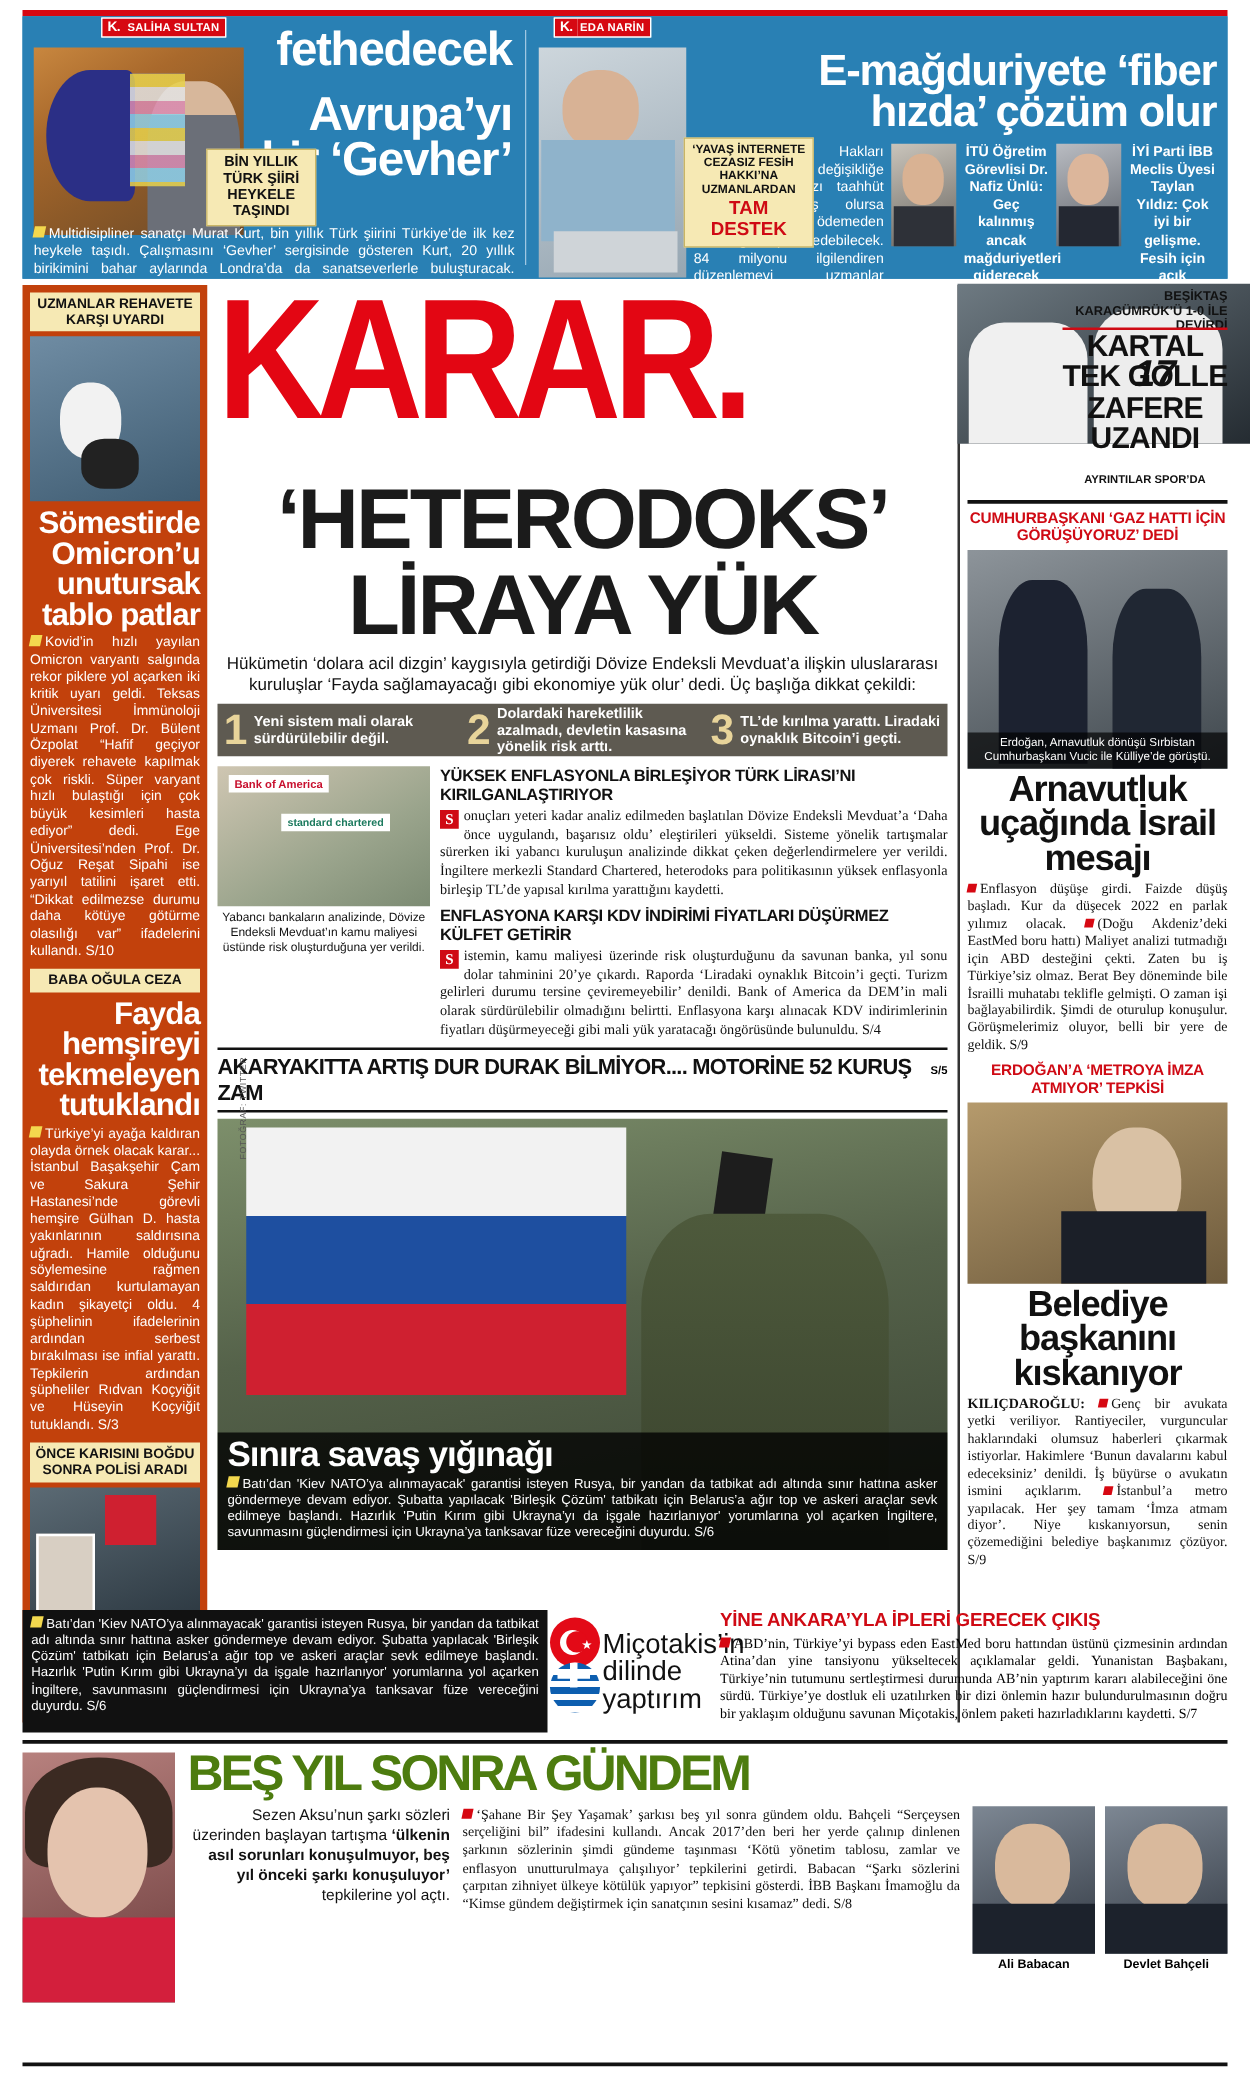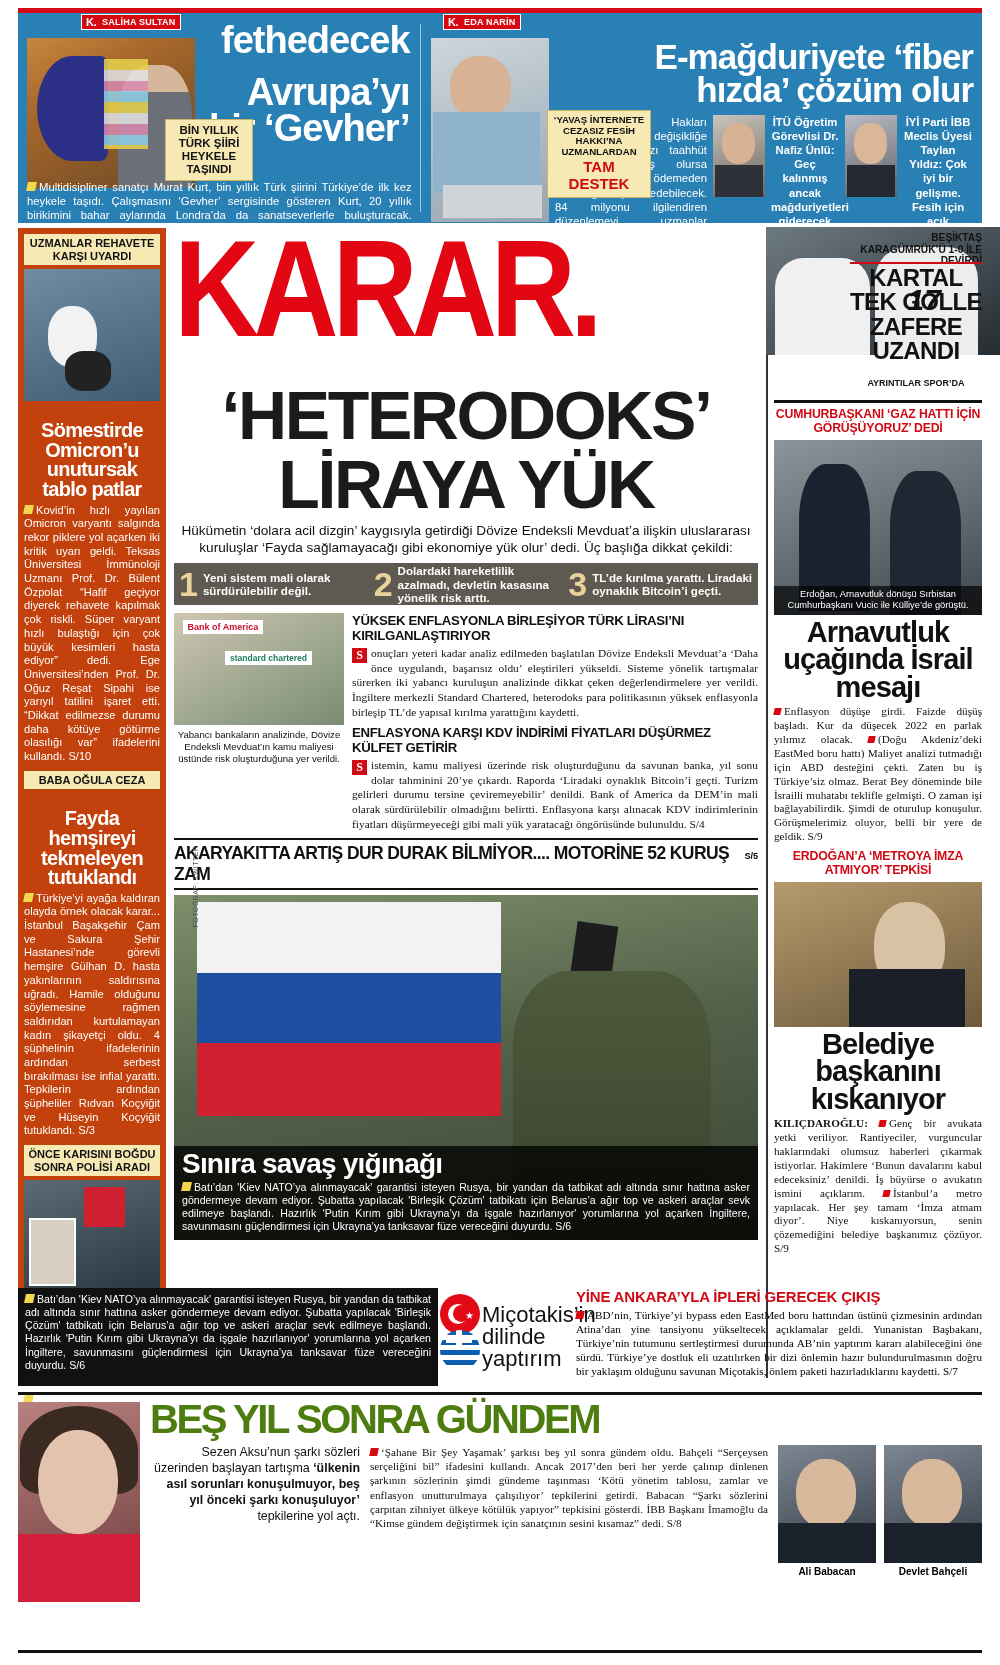--- a/index.html
+++ b/index.html
@@ -71,21 +71,21 @@
   .col-left { width:148px; background:#c2410c; padding:6px; color:#fff; position:relative; }
   .col-center { width:600px; background:#fff; padding:0 8px; position:relative; }
   .col-right { width:216px; background:#fff; padding-left:8px; position:relative; }
 
   .vrule { position:absolute; top:0; bottom:0; width:2px; background:#333; }
 
   .lc-kicker {
     background:#f6e9b4; color:#111; font-weight:bold; font-size:11px;
     text-align:center; padding:3px 2px; line-height:1.15; margin-bottom:4px;
   }
-  .lc-head { color:#fff; font-weight:bold; font-size:20px; line-height:0.98; text-align:center; letter-spacing:-0.7px; margin:20px 0 4px; }
+  .lc-head { color:#fff; font-weight:bold; font-size:25px; line-height:0.98; text-align:right; letter-spacing:-0.7px; margin:5px 0 4px; }
   .lc-body { color:#fff; font-size:11.1px; line-height:1.235; text-align:justify; }
 
   .photo-kids { height:132px; background:linear-gradient(160deg,#6f8ca3,#3f5c72); position:relative; overflow:hidden; }
   .photo-kids:before{ content:""; position:absolute; left:18%; top:28%; width:36%; height:46%; background:#f2f2f2; border-radius:45%; }
   .photo-kids:after{ content:""; position:absolute; left:30%; top:62%; width:34%; height:30%; background:#222; border-radius:40%; }
 
   .photo-arrest { height:110px; background:linear-gradient(160deg,#5b6a74,#2b3740); position:relative; overflow:hidden; }
   .photo-arrest:before{ content:""; position:absolute; left:44%; top:6%; width:30%; height:36%; background:#cf2030; }
   .photo-arrest .inset{ position:absolute; left:4%; bottom:4%; width:34%; height:62%; background:#d8cfc3; border:2px solid #fff; }
 

